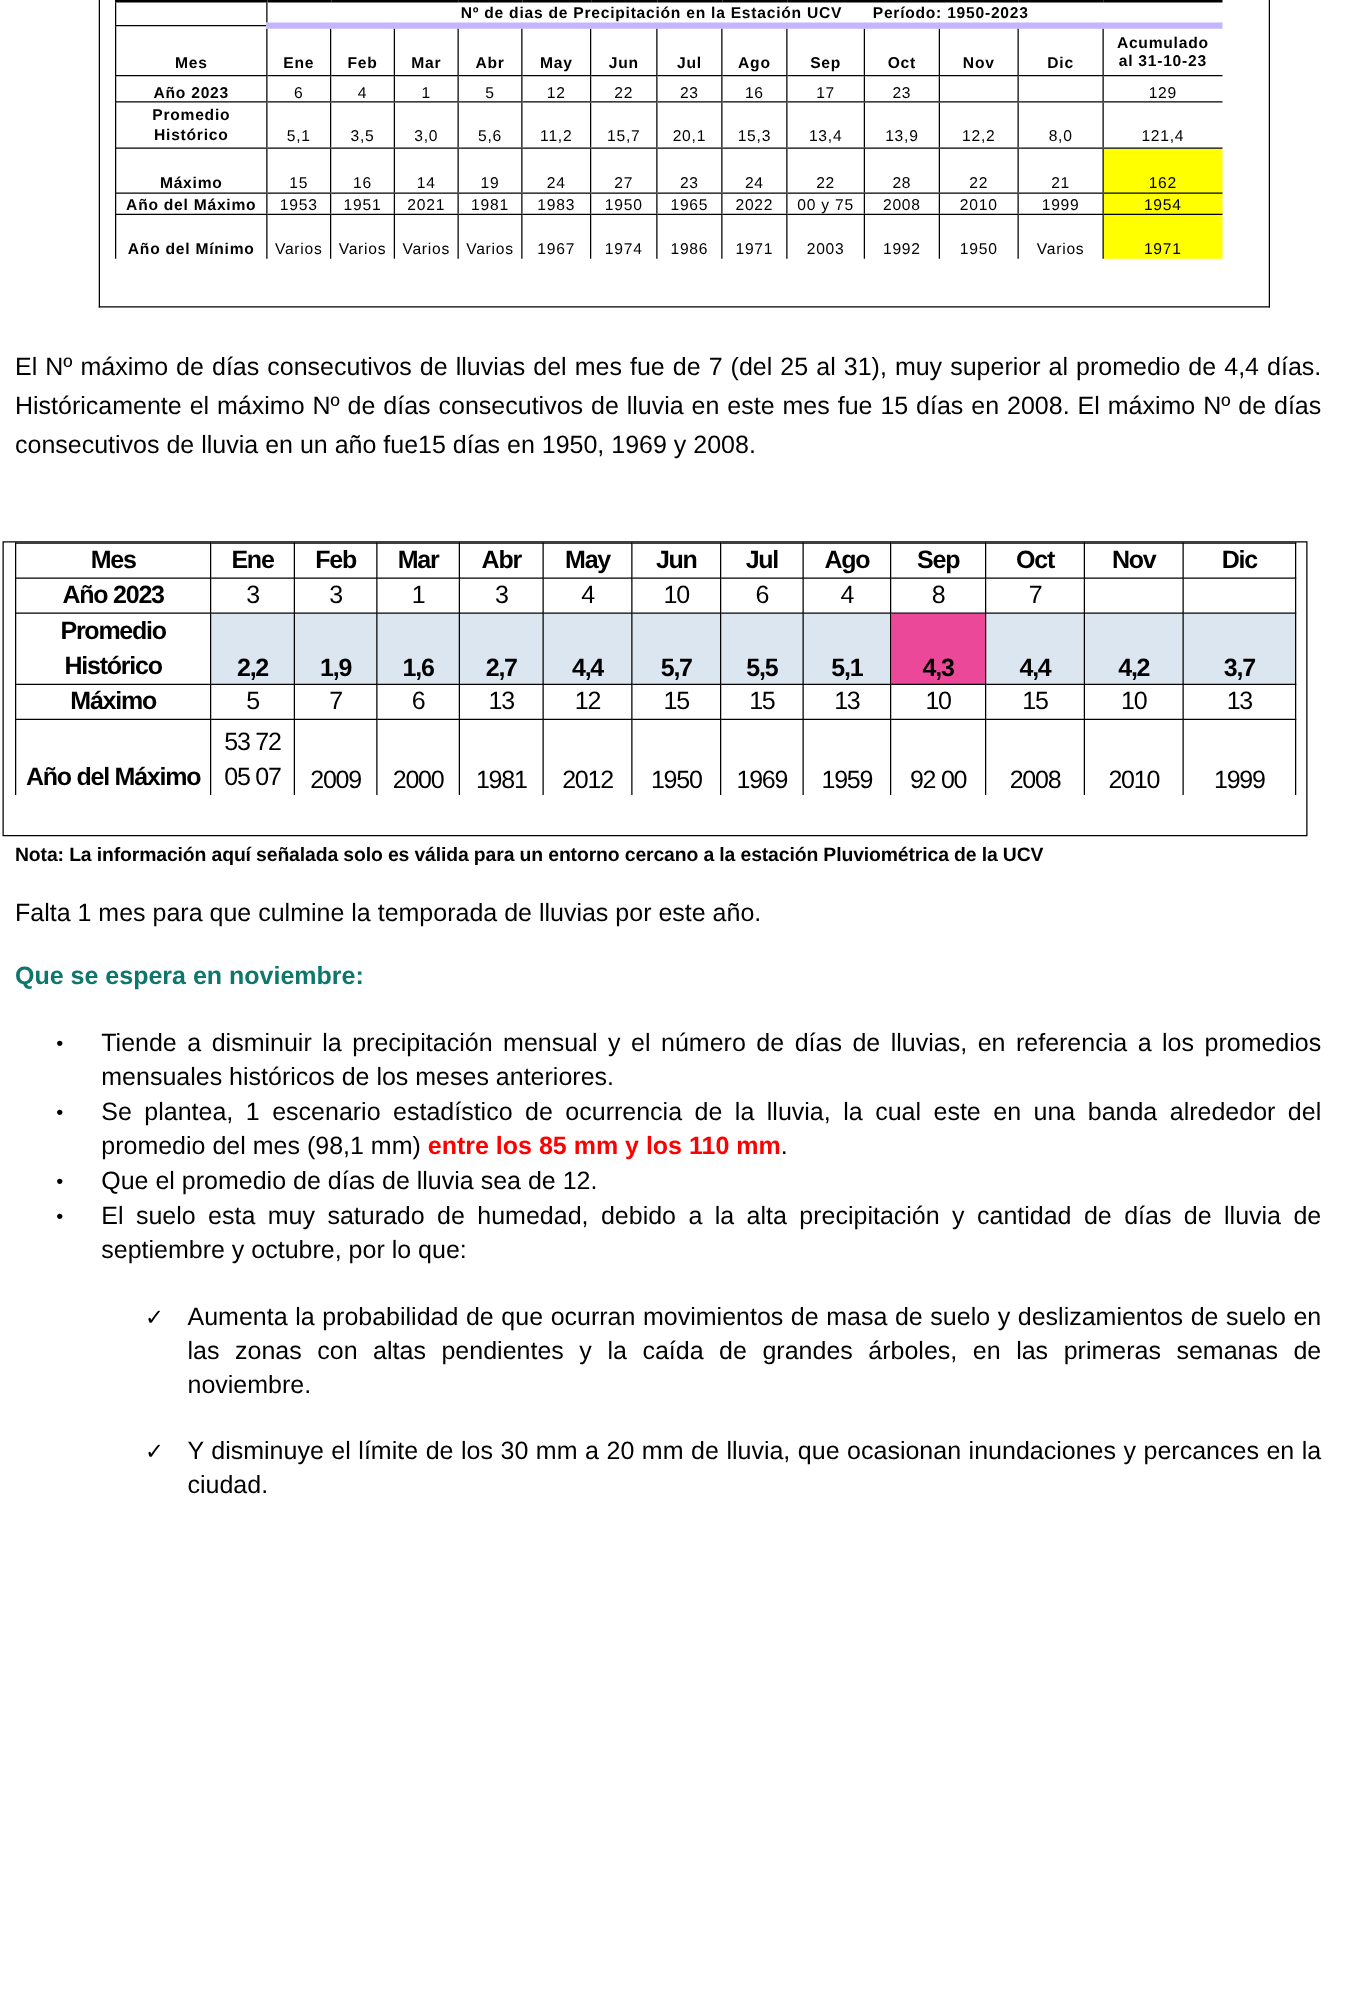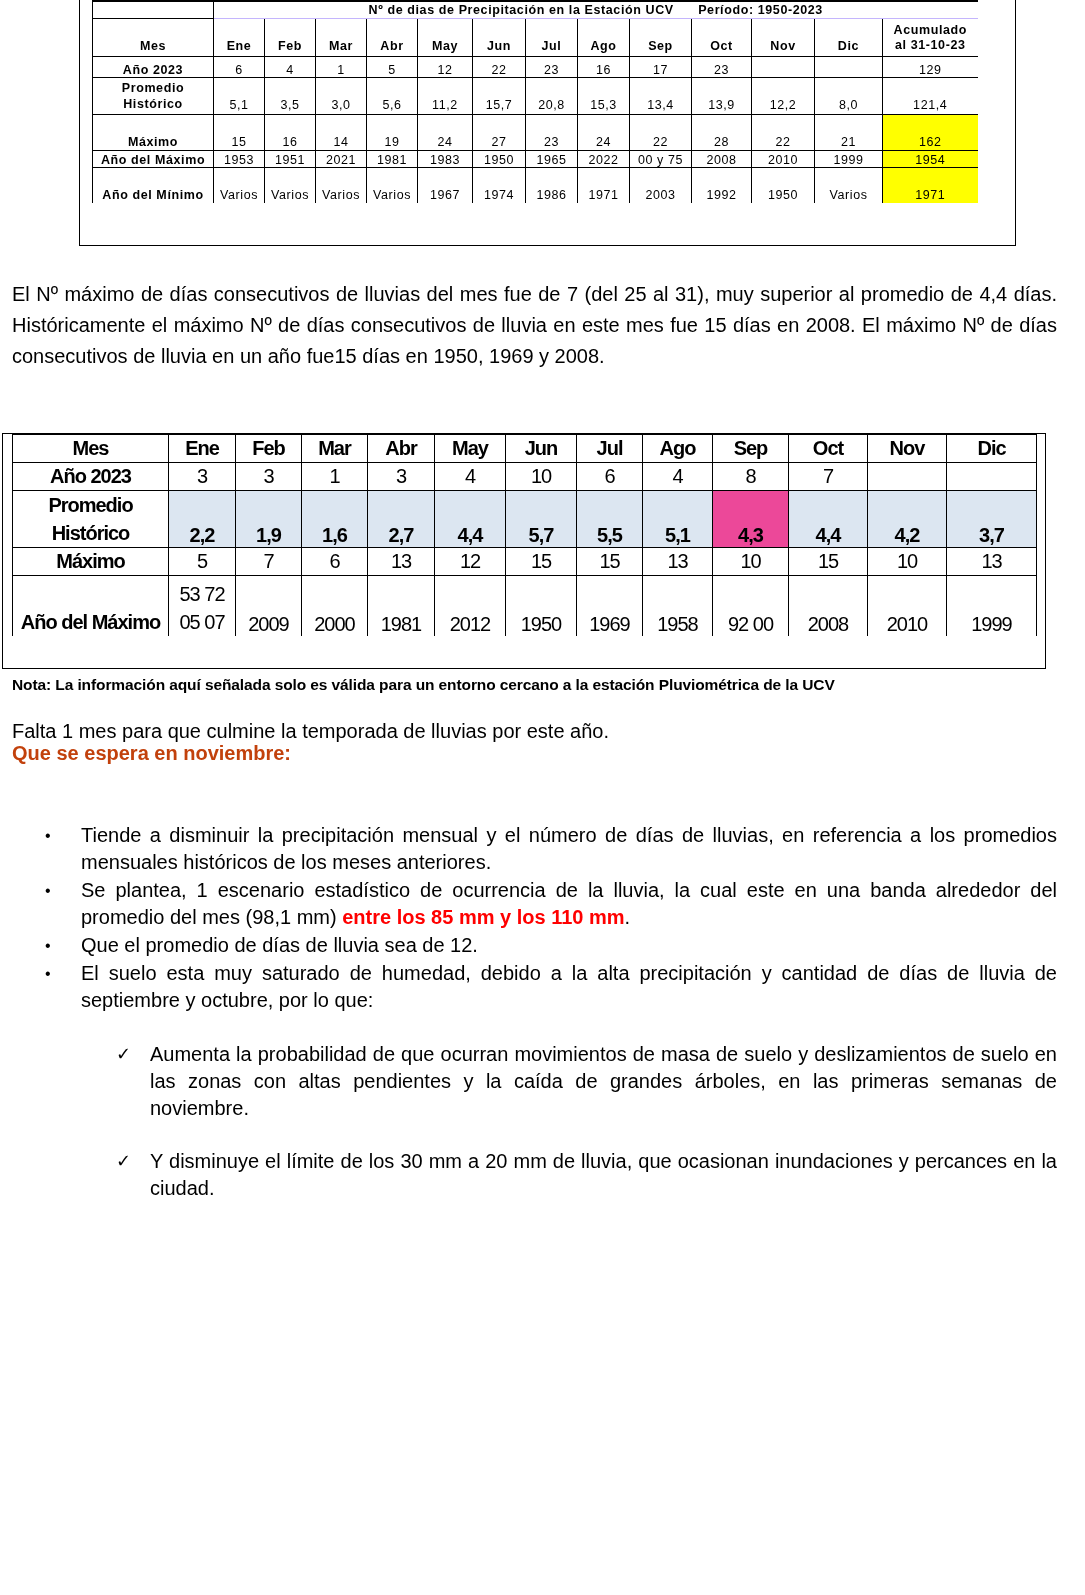--- a/index.html
+++ b/index.html
@@ -4,21 +4,21 @@
 <style>
   html, body { margin:0; padding:0; background:#ffffff; }
   body { width:1085px; height:1595px; position:relative; overflow:hidden; font-family:"Liberation Sans", sans-serif; color:#000; }
 
   
   .t1-frame { position:absolute; left:79px; top:0; width:937px; height:246px; border:1px solid #000; border-top:none; box-sizing:border-box; }
   .t1 { position:absolute; left:92px; top:0; border-collapse:collapse; font-size:12.5px; letter-spacing:0.6px; }
   .t1 td { text-align:center; padding:0; border-left:1px solid #000; vertical-align:bottom; }
   .t1 td.first { border-left:1px solid #000; font-weight:bold; }
   .t1 tr.hline td { border-bottom:1px solid #000; }
-  .t1 .title-cell { font-weight:bold; height:16px; vertical-align:middle; border-bottom:1px solid #c4b5fd; border-top:2px solid #000; }
+  .t1 .title-cell { font-weight:bold; height:16px; vertical-align:middle; border-bottom:5px solid #c4b5fd; border-top:2px solid #000; }
   .t1 .blank-top { border-top:2px solid #000; border-bottom:1px solid #000; border-left:1px solid #000; }
   .t1 .hdr td { font-weight:bold; height:34px; padding-bottom:3px; }
   .t1 .r-anio td { height:20px; }
   .t1 .r-prom td { height:34px; padding-bottom:2px; }
   .t1 .r-max td { height:34px; padding-bottom:1px; }
   .t1 .r-amax td { height:16px; }
   .t1 .r-min td { height:26px; padding-bottom:2px; }
   .t1 .r-amin td { height:34px; padding-bottom:1px; }
   .t1 .yl { background:#ffff00; }
 
@@ -36,21 +36,21 @@
   .t2 .r-prom td { height:56px; }
   .t2 .r-prom td.val { background:#dce6f1; font-weight:bold; }
   .t2 .r-max td { height:27px; vertical-align:middle; }
   .t2 .r-amax td { height:60px; border-bottom:none; }
   .t2 .r-amax td.first { line-height:28px; }
   .multiline { line-height:28px; }
 
   .nota { position:absolute; left:12px; top:676px; font-size:15.5px; font-weight:bold; white-space:nowrap; letter-spacing:-0.1px; }
 
   .falta { position:absolute; left:12px; top:720px; font-size:20px; margin:0; }
-  .que { position:absolute; left:12px; top:742px; font-size:20px; font-weight:bold; color:#c2410c; margin:0; }
+  .que { position:absolute; left:12px; top:770px; font-size:20px; font-weight:bold; color:#0f766e; margin:0; }
 
   ul.bullets { position:absolute; left:0; top:822px; width:1057px; margin:0; padding:0; list-style:none; }
   ul.bullets li { position:relative; padding-left:81px; font-size:20px; line-height:27px; text-align:justify; margin:0 0 1px 0; }
   ul.bullets li .bullet { position:absolute; left:45px; top:0; font-size:16px; }
   .red-bold { color:#ff0000; font-weight:bold; }
 
   ul.checks { position:absolute; left:0; top:1041px; width:1057px; margin:0; padding:0; list-style:none; }
   ul.checks li { position:relative; padding-left:150px; font-size:20px; line-height:27px; text-align:justify; margin:0 0 26px 0; }
   ul.checks li .check { position:absolute; left:116px; top:0; font-size:18px; }
 </style>
@@ -115,21 +115,21 @@
         <td>129</td>
       </tr>
       <tr class="r-prom hline">
         <td class="first" style="line-height: 16px;">Promedio<br>Histórico</td>
         <td>5,1</td>
         <td>3,5</td>
         <td>3,0</td>
         <td>5,6</td>
         <td>11,2</td>
         <td>15,7</td>
-        <td>20,8</td>
+        <td>20,1</td>
         <td>15,3</td>
         <td>13,4</td>
         <td>13,9</td>
         <td>12,2</td>
         <td>8,0</td>
         <td>121,4</td>
       </tr>
       <tr class="r-max hline">
         <td class="first">Máximo</td>
         <td>15</td>
@@ -265,21 +265,21 @@
       </tr>
       <tr class="r-amax">
         <td class="first">Año del Máximo</td>
         <td class=" multiline">53 72<br>05 07</td>
         <td>2009</td>
         <td>2000</td>
         <td>1981</td>
         <td>2012</td>
         <td>1950</td>
         <td>1969</td>
-        <td>1958</td>
+        <td>1959</td>
         <td>92 00</td>
         <td>2008</td>
         <td>2010</td>
         <td>1999</td>
       </tr>
     </tbody>
 </table>
 
 <div class="nota">Nota: La información aquí señalada solo es válida para un entorno cercano a la estación Pluviométrica de la UCV</div>
 

